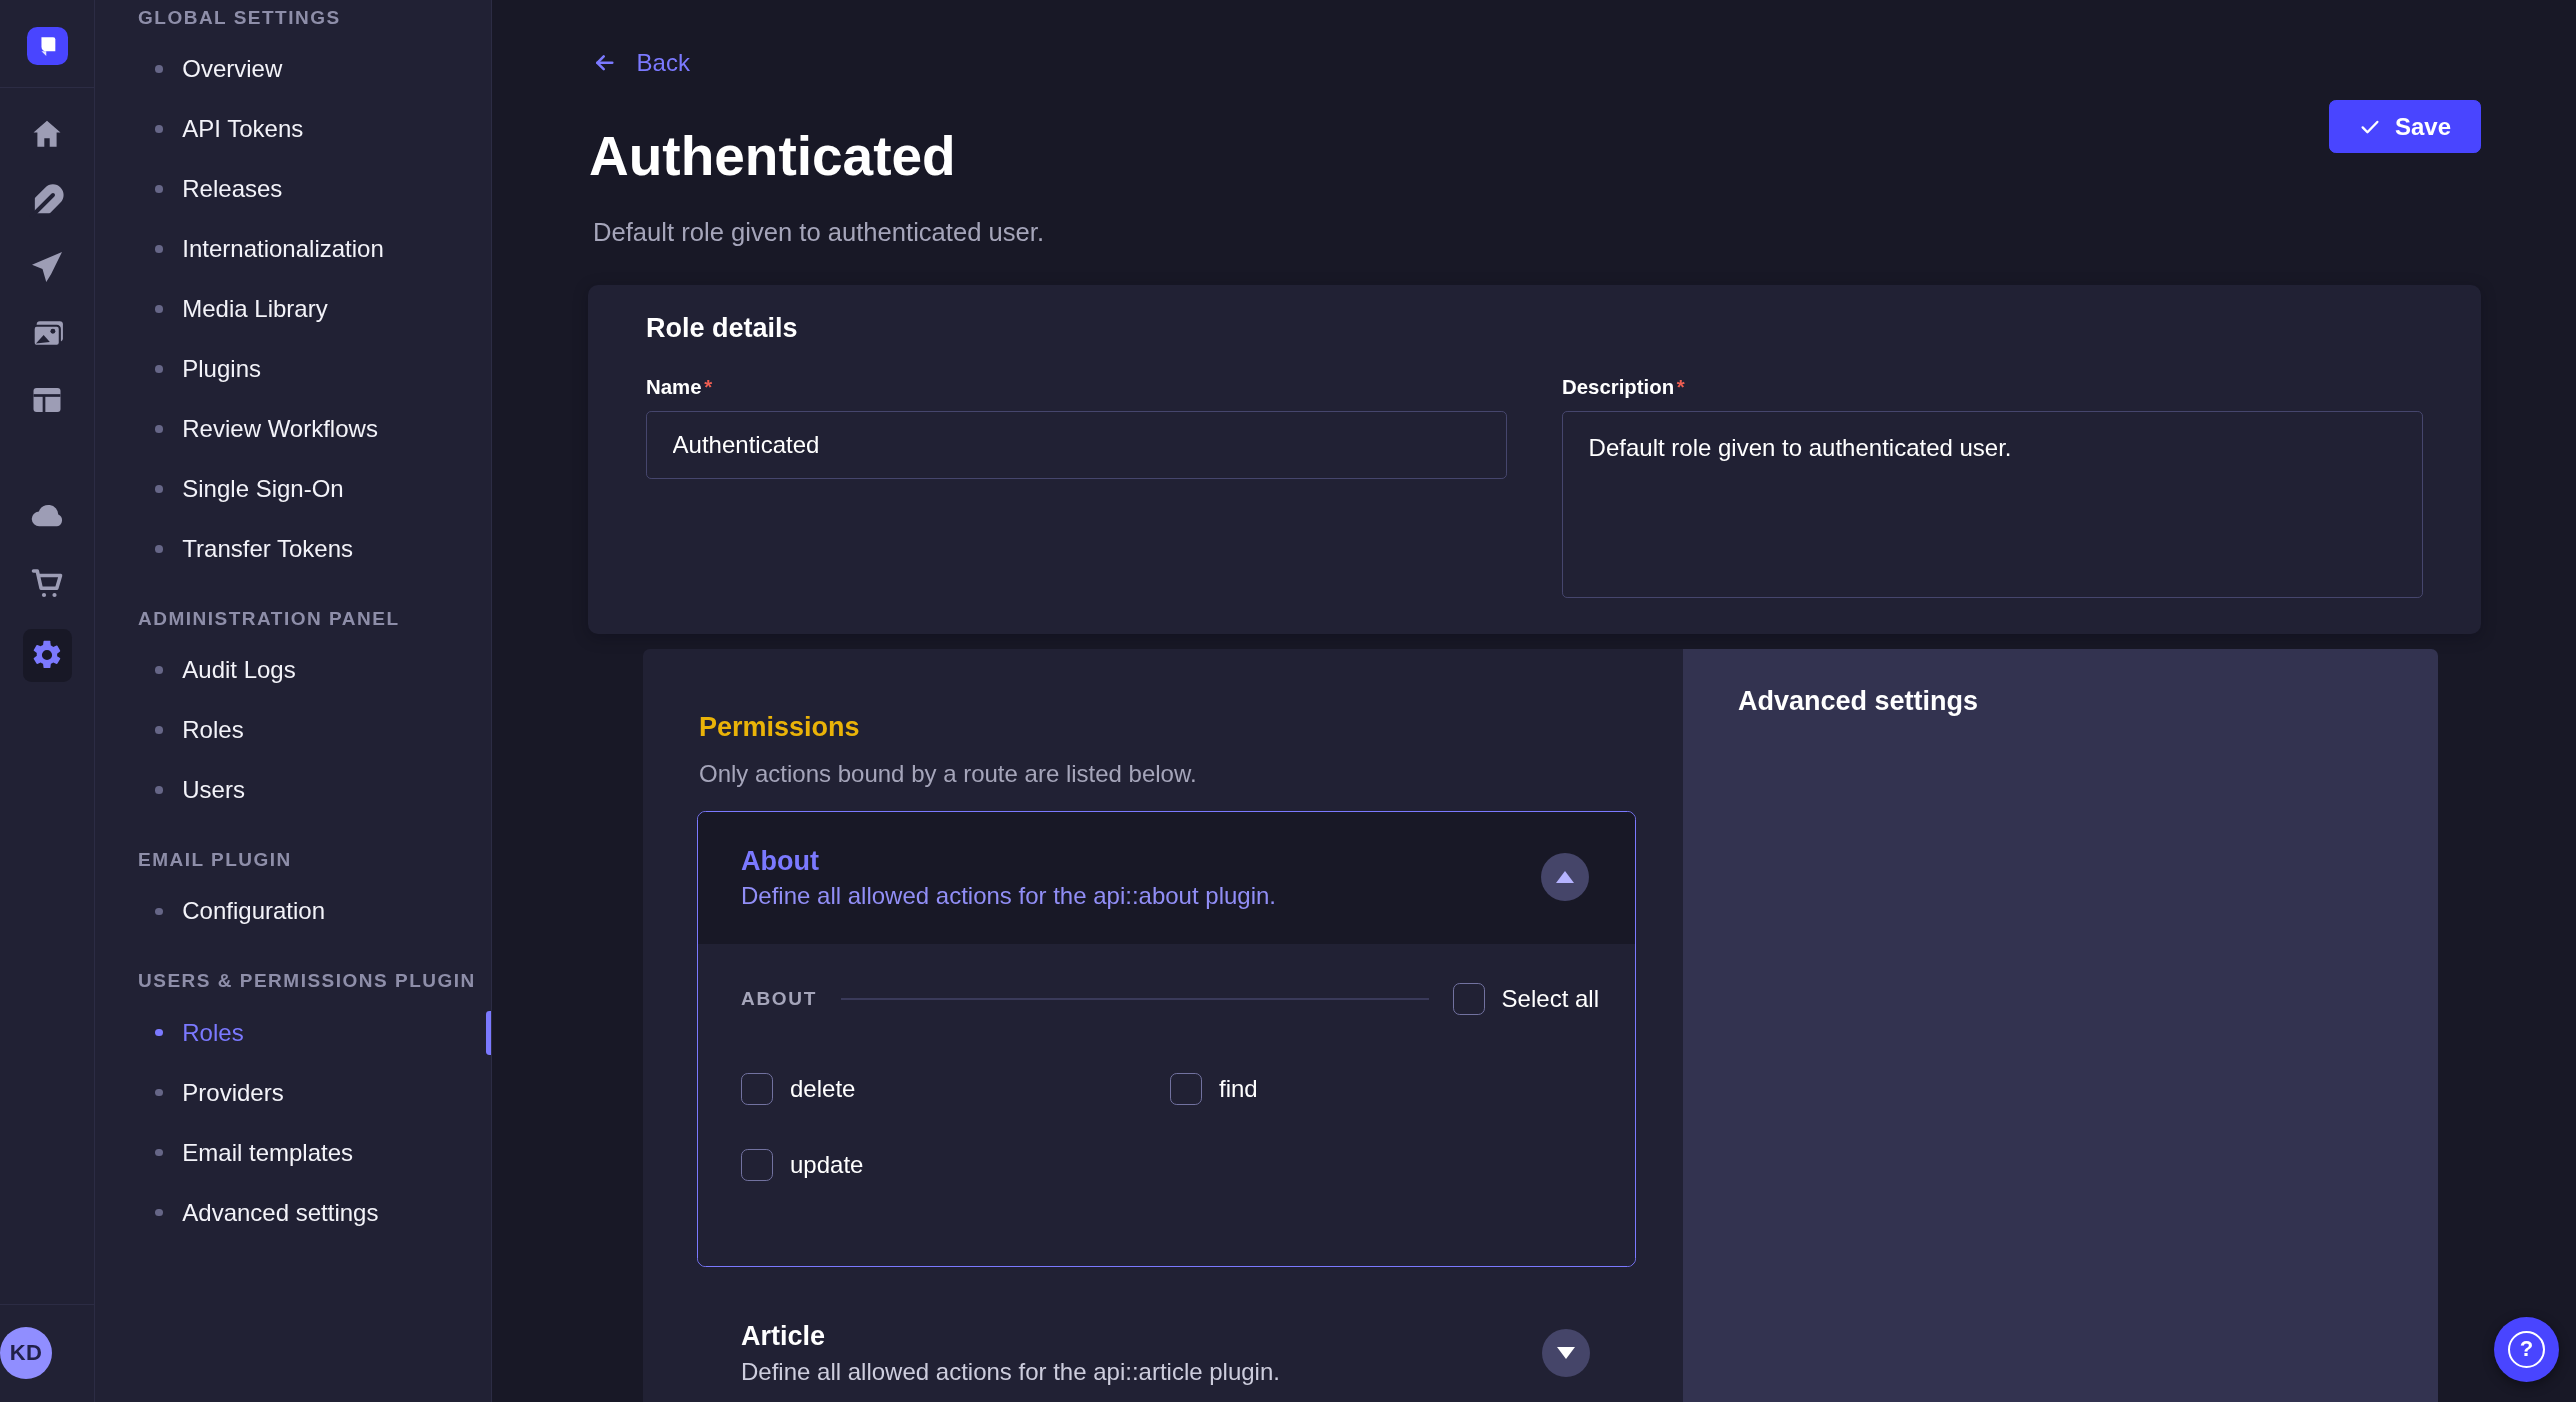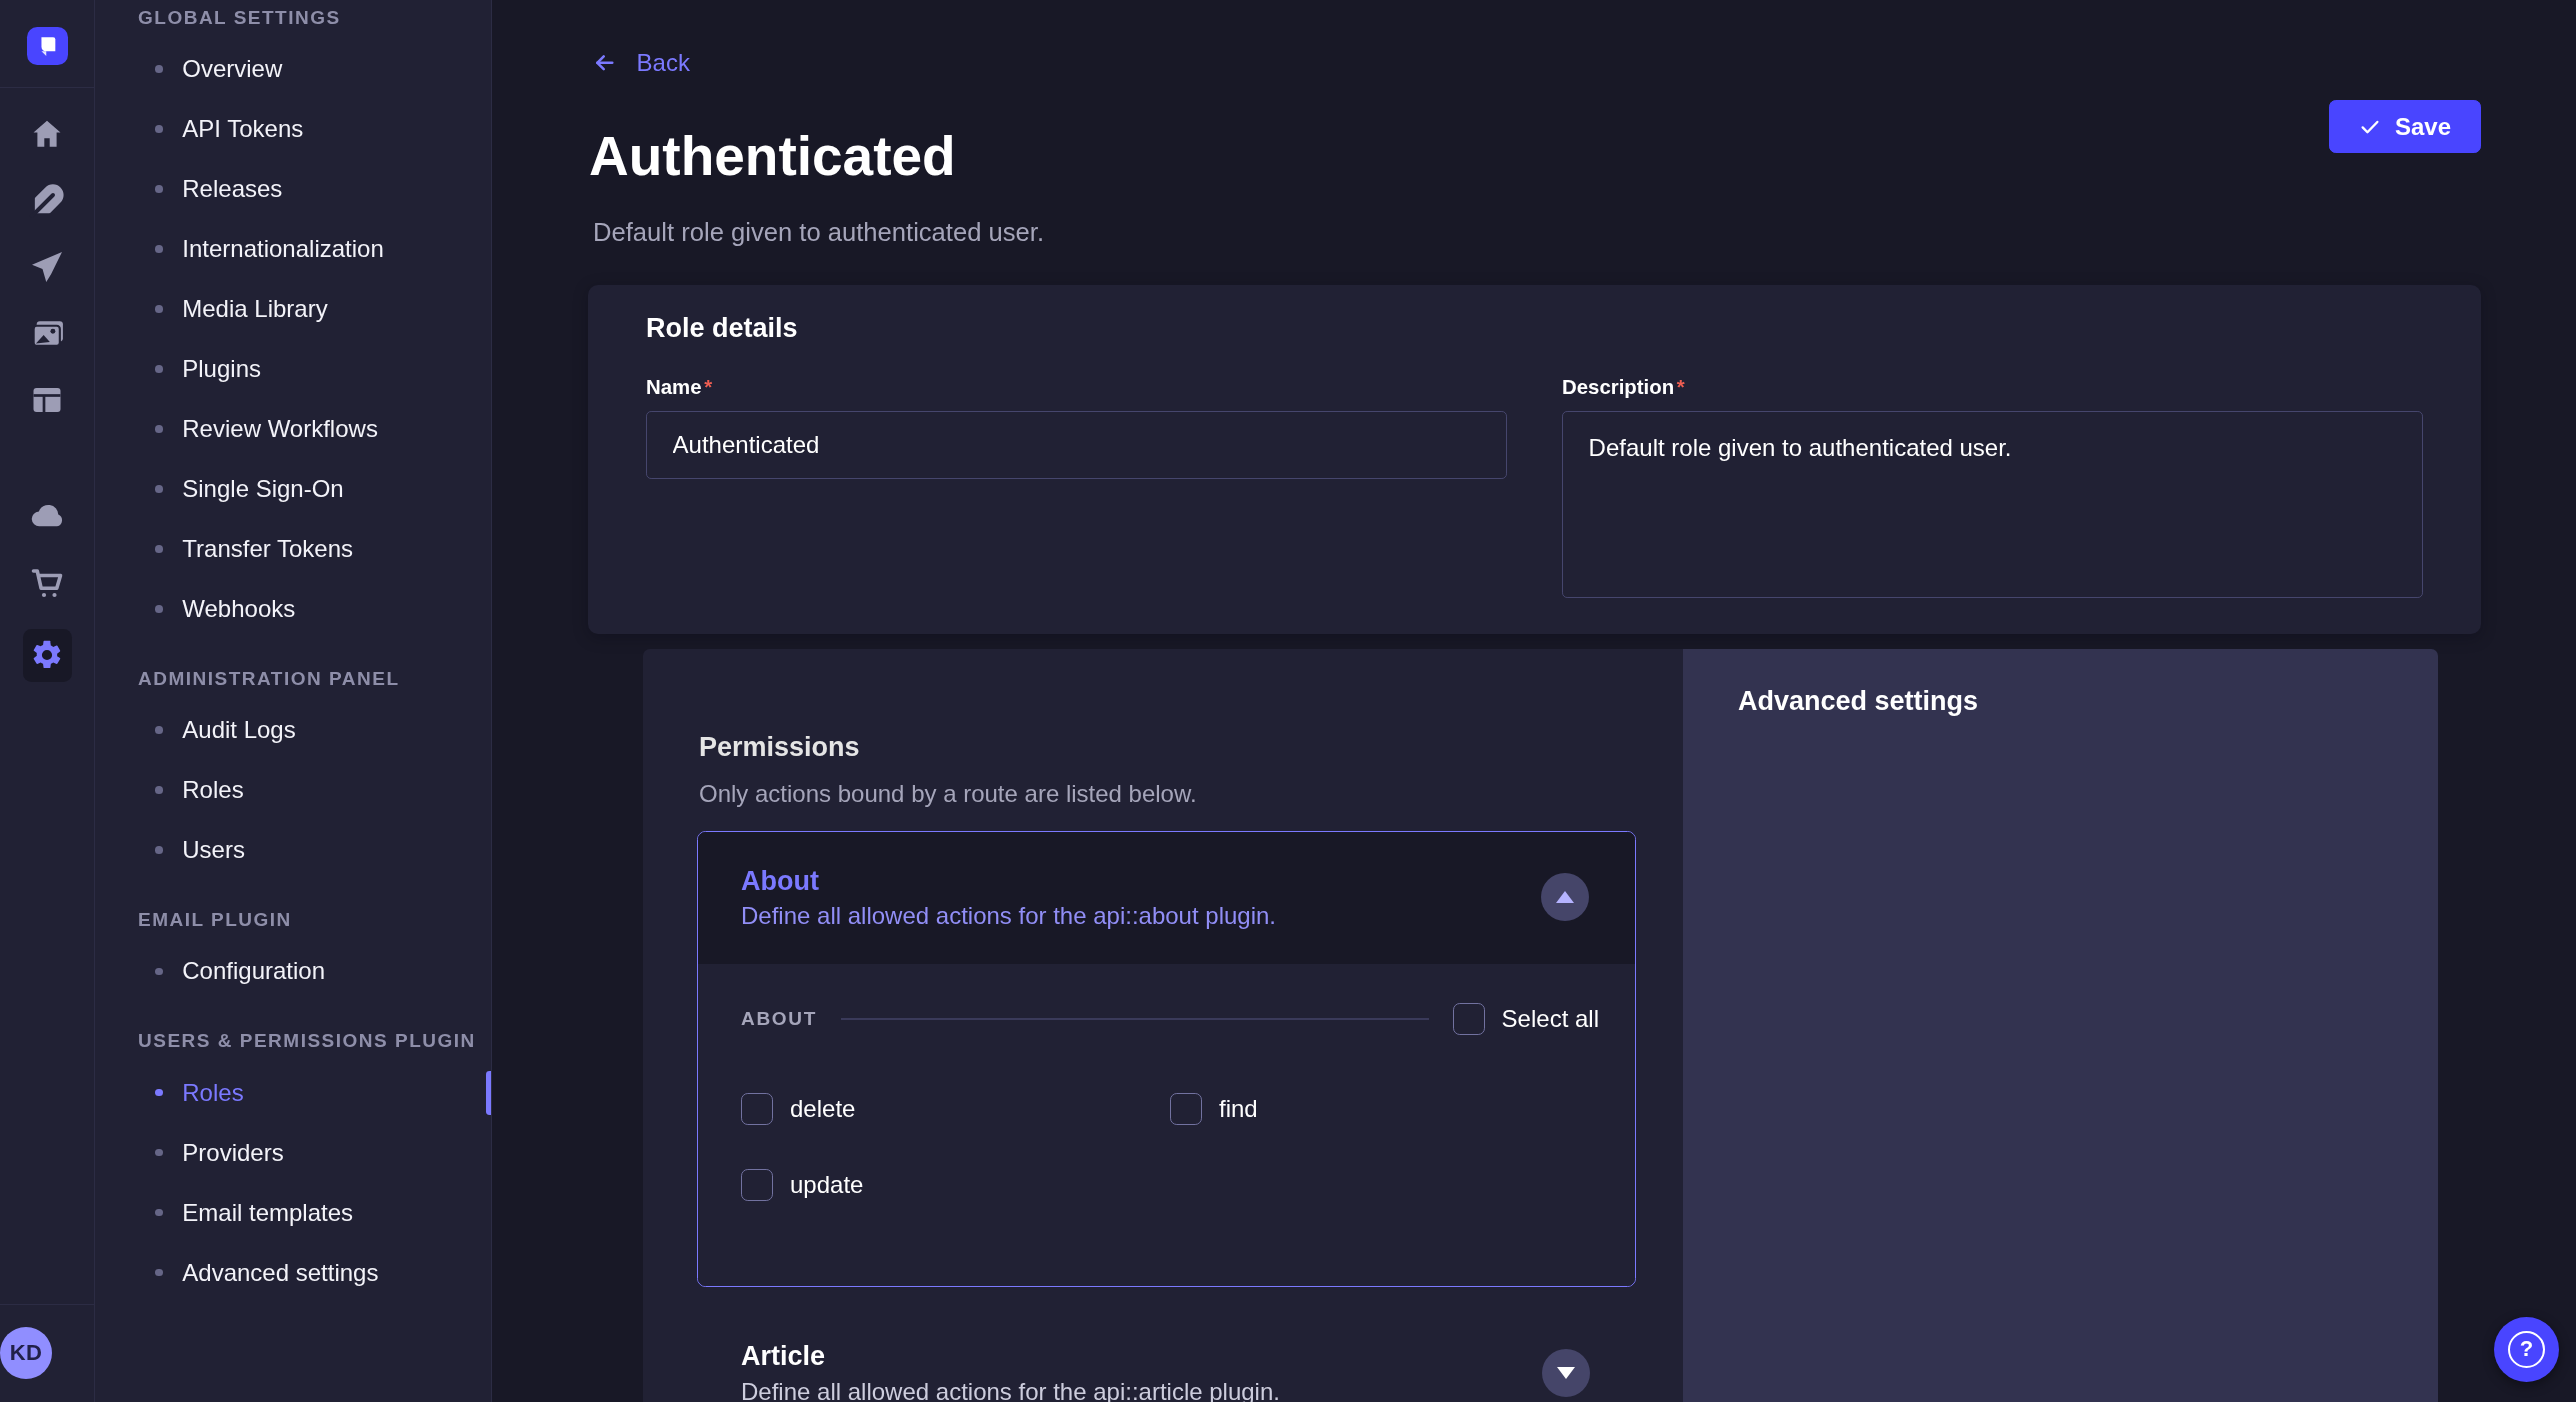--- a/index.html
+++ b/index.html
@@ -104,21 +104,21 @@
     background:transparent; border:0.9px solid #46466d; border-radius:5.1px;
     color:#fff; font-size:24px; line-height:32px; padding:20.4px 25.6px; font-family:inherit; outline:none;
   }
 
   
   .perm-wrap {
     position:absolute; left:151px; top:649px; width:1795px; height:753px;
     display:flex; border-radius:6.8px 6.8px 0 0; overflow:hidden;
   }
   .perm-left { width:1040px; background:#212134; padding-top:61px; }
-  .perm-title { font-size:27px; font-weight:600; line-height:34px; color:#e5e5e5; margin-left:56px;margin-top:20px; }
+  .perm-title { font-size:27px; font-weight:600; line-height:34px; color:#eab308; margin-left:56px; }
   .perm-subtitle { font-size:24px; line-height:31px; color:#a5a5ba; margin:13.6px 56px 0; }
 
   .accordion {
     margin:22px 47px 0 54px; border:1.7px solid #7b79ff; border-radius:8.5px; overflow:hidden;
   }
   .acc-header {
     background:#181826; padding:31px 46px 32px 43px;
     display:flex; align-items:center; justify-content:space-between; cursor:pointer;
   }
   .acc-title { font-size:27px; font-weight:600; line-height:36px; color:#7b79ff; }
@@ -265,24 +265,20 @@
       <span class="nav-bullet"></span>
       <span class="nav-label">Review Workflows</span>
     </div>
   <div class="nav-item">
       <span class="nav-bullet"></span>
       <span class="nav-label">Single Sign-On</span>
     </div>
   <div class="nav-item">
       <span class="nav-bullet"></span>
       <span class="nav-label">Transfer Tokens</span>
-    </div>
-  <div class="nav-item">
-      <span class="nav-bullet"></span>
-      <span class="nav-label">Webhooks</span>
     </div>
 
   <div class="nav-section-header">ADMINISTRATION PANEL</div>
   <div class="nav-item">
       <span class="nav-bullet"></span>
       <span class="nav-label">Audit Logs</span>
     </div>
   <div class="nav-item">
       <span class="nav-bullet"></span>
       <span class="nav-label">Roles</span>

